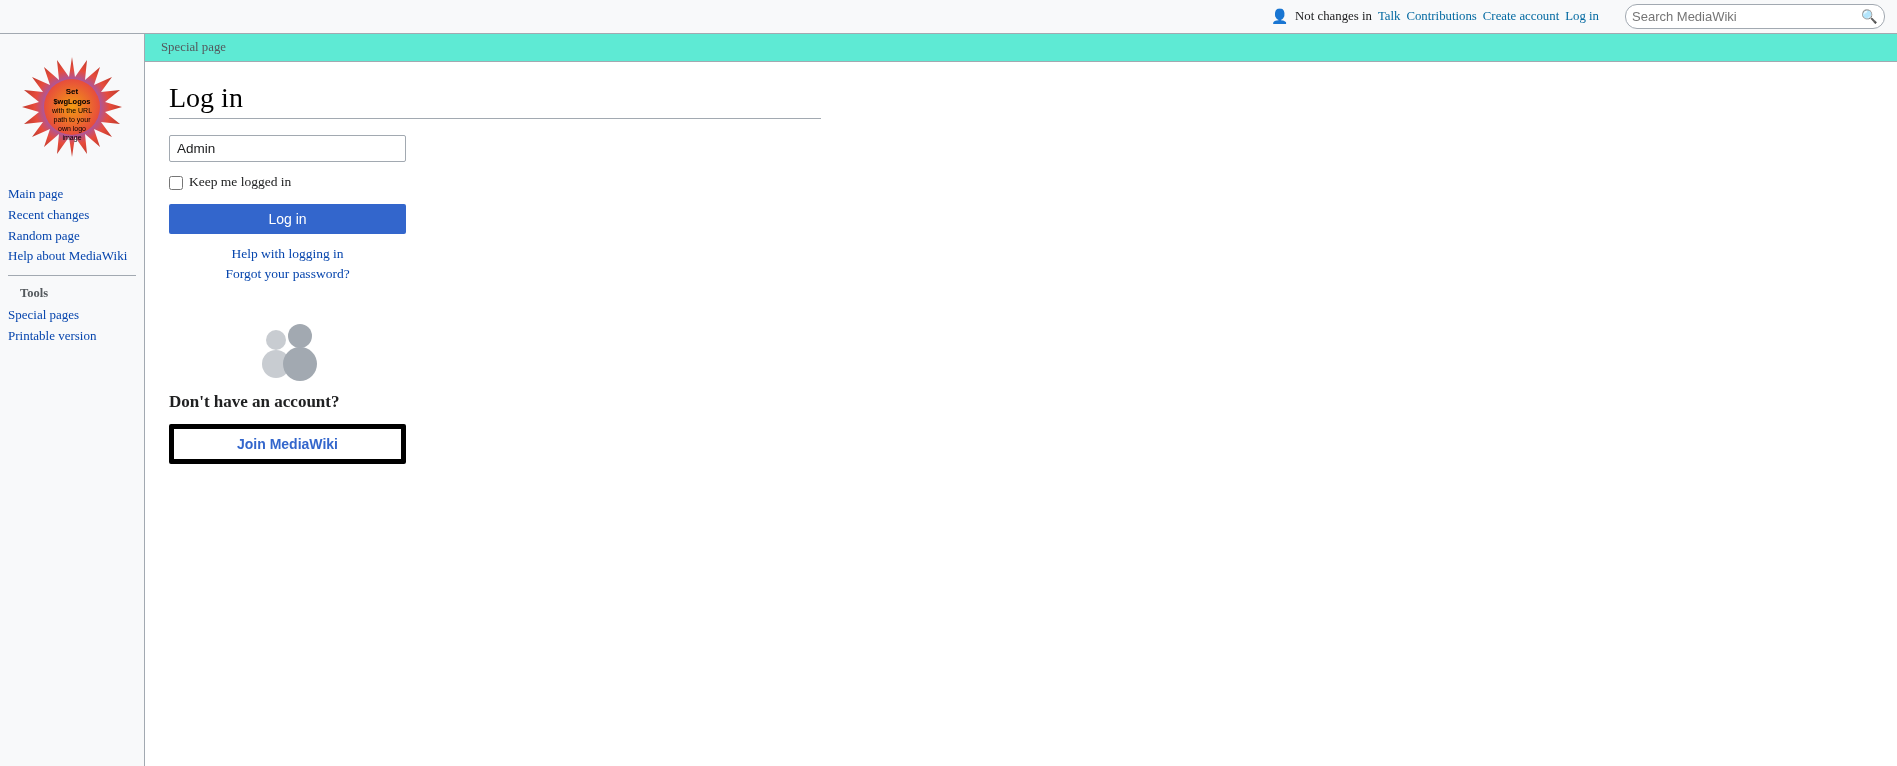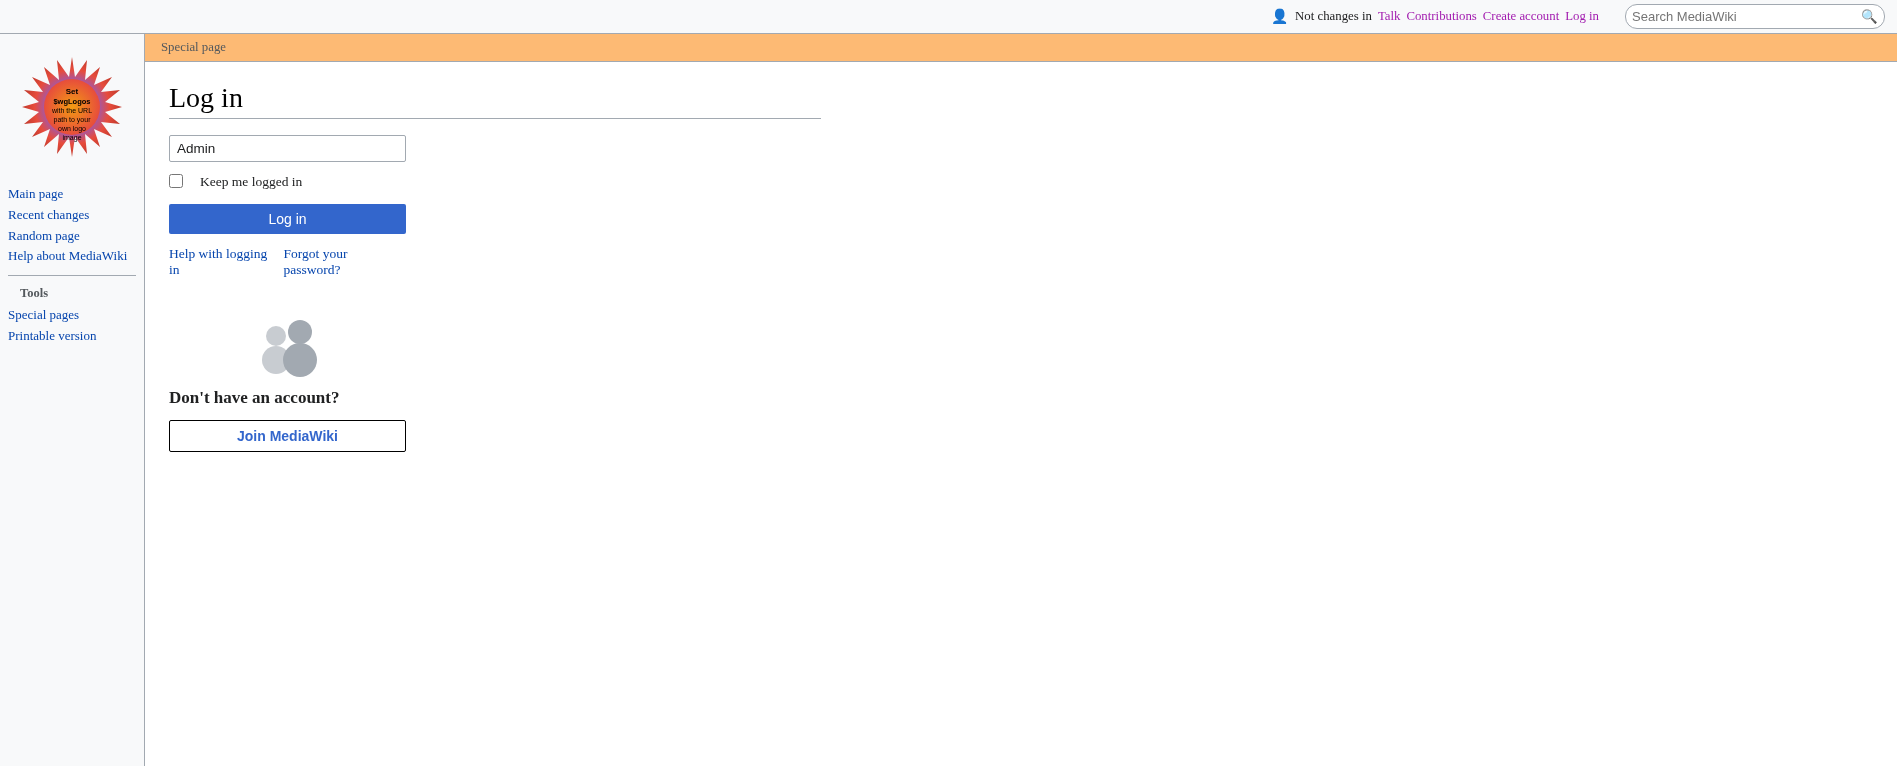--- a/index.html
+++ b/index.html
@@ -9,21 +9,21 @@
     #top-bar {
       display: flex;
       justify-content: flex-end;
       align-items: center;
       padding: 4px 12px;
       font-size: 12.8px;
       background: #f8f9fa;
       border-bottom: 1px solid #a2a9b1;
       gap: 6px;
     }
-    #top-bar a { color: #a21caf; text-decoration: none; }
+    #top-bar a { color: #0369a1; text-decoration: none; }
 
     
     #search-bar {
       display: flex;
       align-items: center;
       border: 1px solid #a2a9b1;
       background: #fff;
       border-radius: 12px;
       margin-left: 20px;
       width: 260px;
@@ -104,21 +104,21 @@
       flex: 1;
       background: #fff;
       padding: 0;
     }
 
     #breadcrumb-bar {
       padding: 6px 16px;
       font-size: 12.8px;
       border-bottom: 1px solid #a2a9b1;
       color: #54595d;
-      background: #fdba74;
+      background: #5eead4;
     }
 
     #content-area {
       padding: 20px 24px;
       max-width: 700px;
     }
 
     h1.page-title {
       font-family: 'Linux Libertine', Georgia, Times, serif;
       font-size: 28px;
@@ -149,22 +149,22 @@
       border-radius: 2px;
       outline: none;
     }
     .form-group input[type="password"] {
       border-color: #3a6bc4;
       box-shadow: 0 0 0 1px #3a6bc4;
     }
 
     .checkbox-row {
       display: flex;
-      align-items: flex-start;
-      gap: 17px;
+      align-items: flex-end;
+      gap: 6px;
       margin-bottom: 14px;
     }
     .checkbox-row input[type="checkbox"] {
       width: 14px;
       height: 14px;
     }
     .checkbox-row label {
       font-size: 13.5px;
       color: #202122;
     }
@@ -177,21 +177,21 @@
       border: none;
       border-radius: 2px;
       font-size: 14px;
       cursor: pointer;
       font-weight: normal;
     }
 
     .helper-links {
       margin-top: 12px;
       display: flex;
-      flex-direction: row;
+      flex-direction: column;
       align-items: center;
       gap: 4px;
       width: 237px;
     }
     .helper-links a {
       color: #0645ad;
       text-decoration: none;
       font-size: 13.5px;
     }
 
@@ -213,21 +213,21 @@
       font-weight: bold;
       margin-bottom: 12px;
       color: #202122;
     }
 
     .join-btn {
       width: 237px;
       padding: 7px;
       background: #fff;
       color: #3366cc;
-      border: 1px solid #000000;
+      border: 5px solid #000000;
       border-radius: 2px;
       font-size: 14px;
       cursor: pointer;
       font-weight: bold;
     }
   </style>
 </head>
 <body>
 
 <div id="top-bar">

